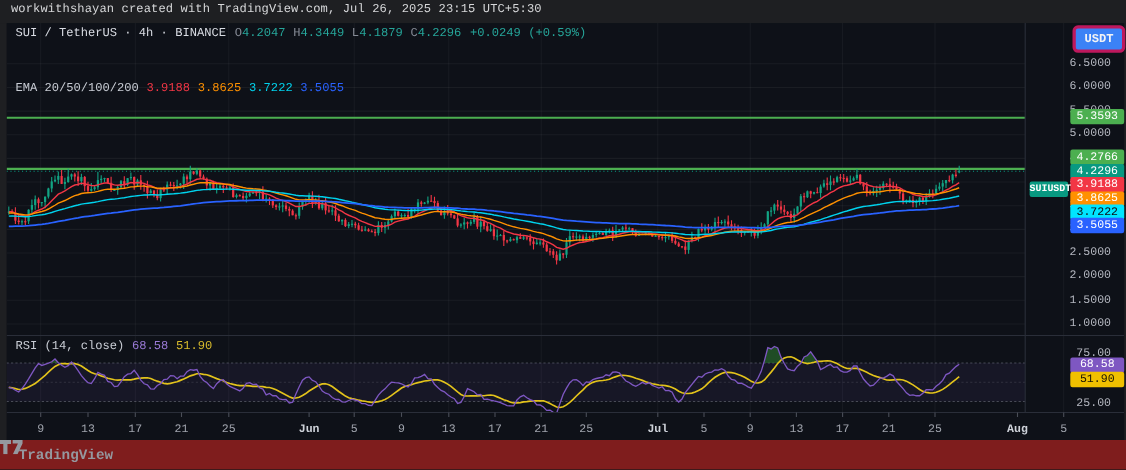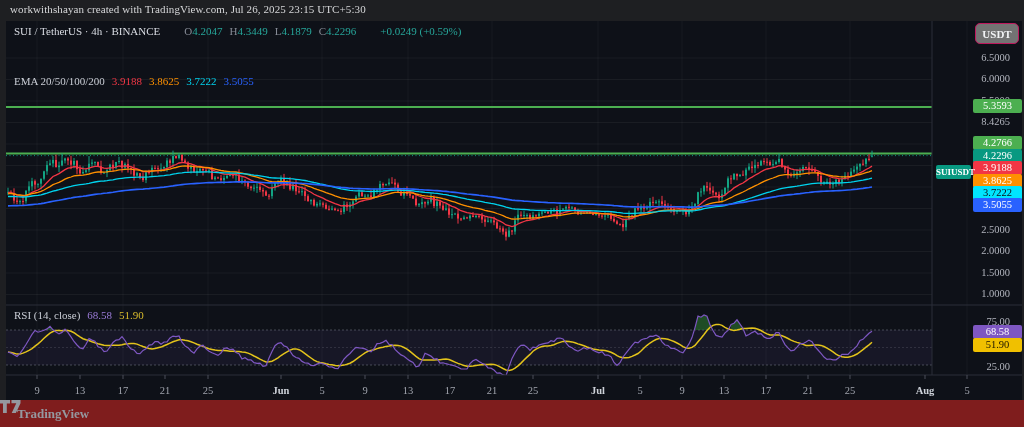--- a/index.html
+++ b/index.html
@@ -1,30 +1,30 @@
 <!DOCTYPE html>
 <html><head>
 <meta charset="utf-8">
 <style>
   html,body{margin:0;padding:0;background:#101012;}
   #app{position:relative;width:1024px;height:427px;background:#1e1f22;overflow:hidden;
-       font-family:Liberation Serif, serif;-webkit-font-smoothing:antialiased;}
+       font-family:Liberation Mono, monospace;-webkit-font-smoothing:antialiased;}
   .topbar{position:absolute;left:0;top:0;width:1024px;height:21px;background:#1e1f22;}
   .attribution{position:absolute;left:10px;top:3px;font-size:11px;color:#d6d7d9;letter-spacing:.1px;}
   .widget{position:absolute;left:6px;top:21px;width:1016px;height:379px;background:#0e1118;}
   .footer{position:absolute;left:0;top:400px;width:1024px;height:27px;background:#7f1d1d;display:flex;align-items:center;}
   .footer .tvlogo{margin-left:10px;display:flex;align-items:center;}
   .footer .tvtext{margin-left:7px;font-size:13px;font-weight:700;color:#95989f;}
   svg{position:absolute;left:0;top:0;display:block;}
-  .legend1{position:absolute;left:14px;top:25px;font-size:11px;color:#d9dce3;display:flex;gap:24px;align-items:baseline;white-space:nowrap;z-index:5;}
+  .legend1{position:absolute;left:14px;top:25px;font-size:11px;color:#d9dce3;display:flex;gap:8px;align-items:baseline;white-space:nowrap;z-index:5;}
   .legend2{position:absolute;left:14px;top:39px;font-size:11px;color:#c9cdd5;display:flex;gap:7px;align-items:baseline;white-space:nowrap;z-index:5;margin-top:36px;}
   .legend-rsi{position:absolute;left:14px;top:309px;font-size:11px;color:#c9cdd5;display:flex;gap:7px;align-items:baseline;white-space:nowrap;z-index:5;}
   .ohlc{display:flex;gap:7px;}
   .ohlc .pair b{color:#868b96;font-weight:400;}
-  .usdt-btn{position:absolute;left:975px;top:23px;width:42px;height:19px;background:#737373;border:1px solid #be185d;
+  .usdt-btn{position:absolute;left:975px;top:23px;width:42px;height:19px;background:#3b82f6;border:3px solid #be185d;
             border-radius:5px;color:#f2f3f5;font-size:11px;font-weight:700;display:flex;align-items:center;justify-content:center;z-index:6;cursor:pointer;}
   .ptick{position:absolute;left:960px;width:56px;height:14px;font-size:10.5px;color:#b2b5be;text-align:right;line-height:14px;z-index:2;padding-right:6px;box-sizing:border-box;}
   .badge{position:absolute;left:973px;width:49px;height:14px;border-radius:2px;font-size:10.5px;line-height:14px;text-align:center;z-index:4;}
   .symtag{position:absolute;left:936px;width:35px;height:14px;border-radius:2px;font-size:9px;font-weight:700;line-height:14px;text-align:center;z-index:4;}
   .ttick{position:absolute;width:44px;text-align:center;top:384px;font-size:10.5px;color:#a0a4ad;line-height:14px;z-index:2;}
   .ttick.month{font-weight:700;color:#ced2d9;}
 </style>
 </head>
 <body>
 
@@ -715,21 +715,21 @@
     <span id="rsi-val" style="color: rgb(155, 123, 216);">68.58</span>
     <span id="rsi-ma-val" style="color: rgb(216, 187, 44);">51.90</span>
   </div>
 
   <div class="usdt-btn">USDT</div>
 
   <div id="price-axis">
       <div class="ptick" style="top: 51px;">6.5000</div>
       <div class="ptick" style="top: 72px;">6.0000</div>
       <div class="ptick" style="top: 94px;">5.5000</div>
-      <div class="ptick" style="top: 115px;">8.4265</div>
+      <div class="ptick" style="top: 115px;">5.0000</div>
       <div class="ptick" style="top: 137px;">4.5000</div>
       <div class="ptick" style="top: 158px;">4.0000</div>
       <div class="ptick" style="top: 180px;">3.5000</div>
       <div class="ptick" style="top: 201px;">3.0000</div>
       <div class="ptick" style="top: 223px;">2.5000</div>
       <div class="ptick" style="top: 244px;">2.0000</div>
       <div class="ptick" style="top: 266px;">1.5000</div>
       <div class="ptick" style="top: 287px;">1.0000</div>
       <div class="ptick" style="top: 315px;">75.00</div>
       <div class="ptick" style="top: 340px;">50.00</div>

